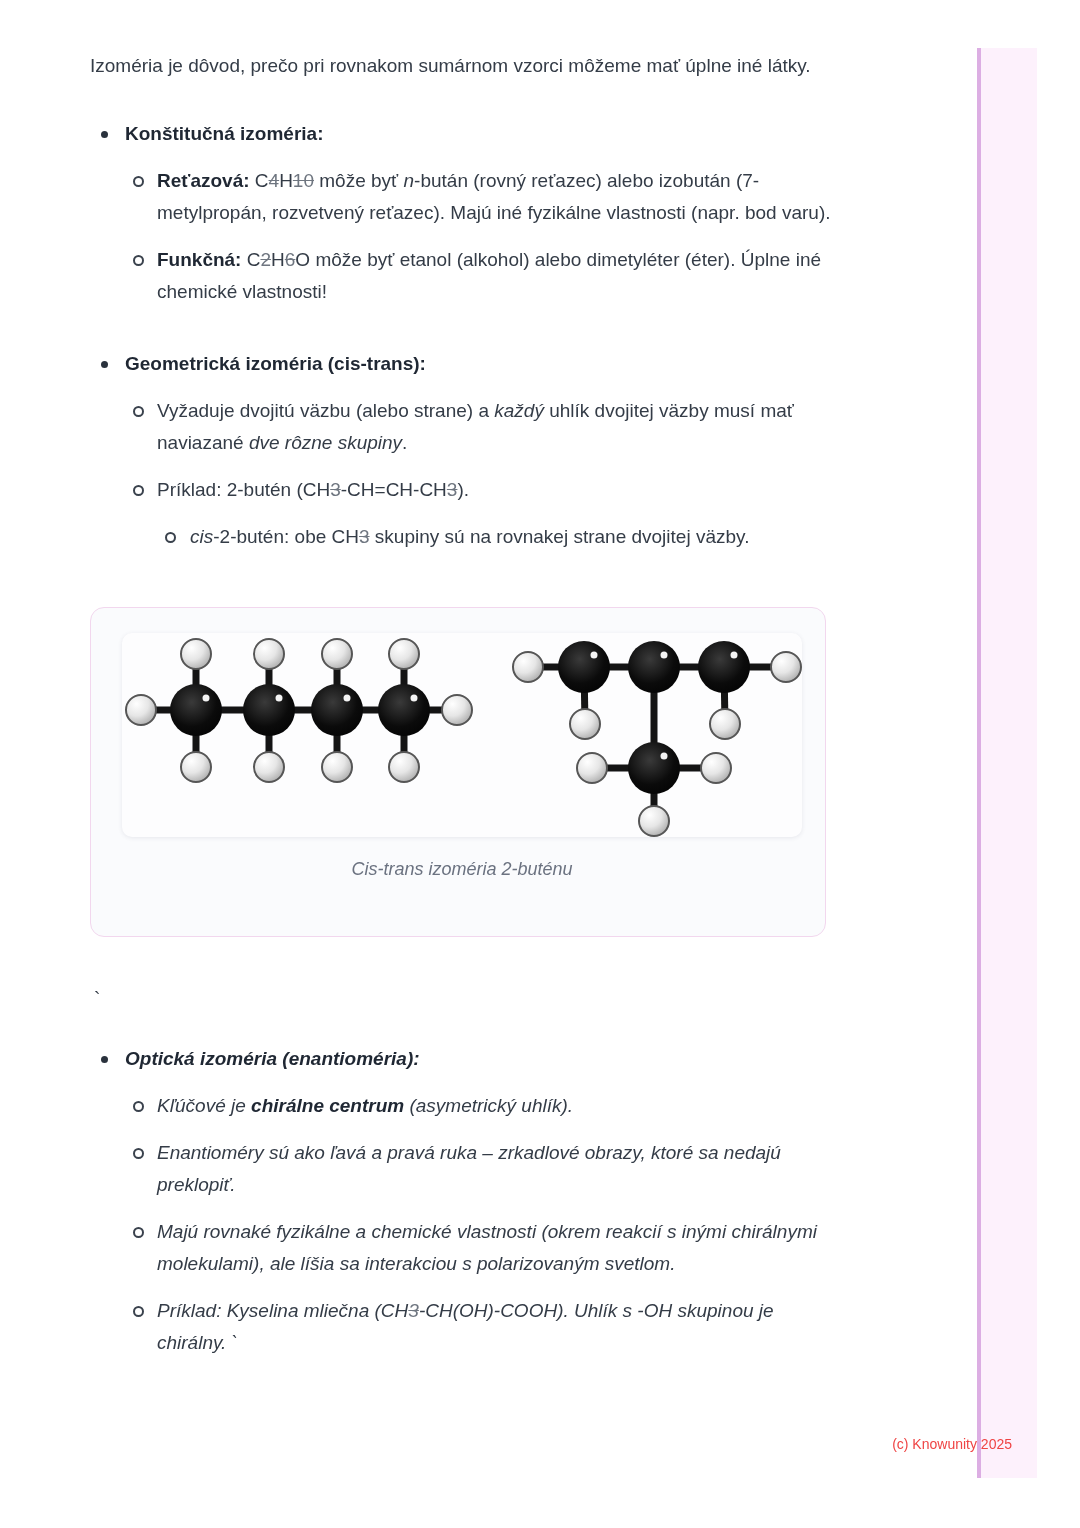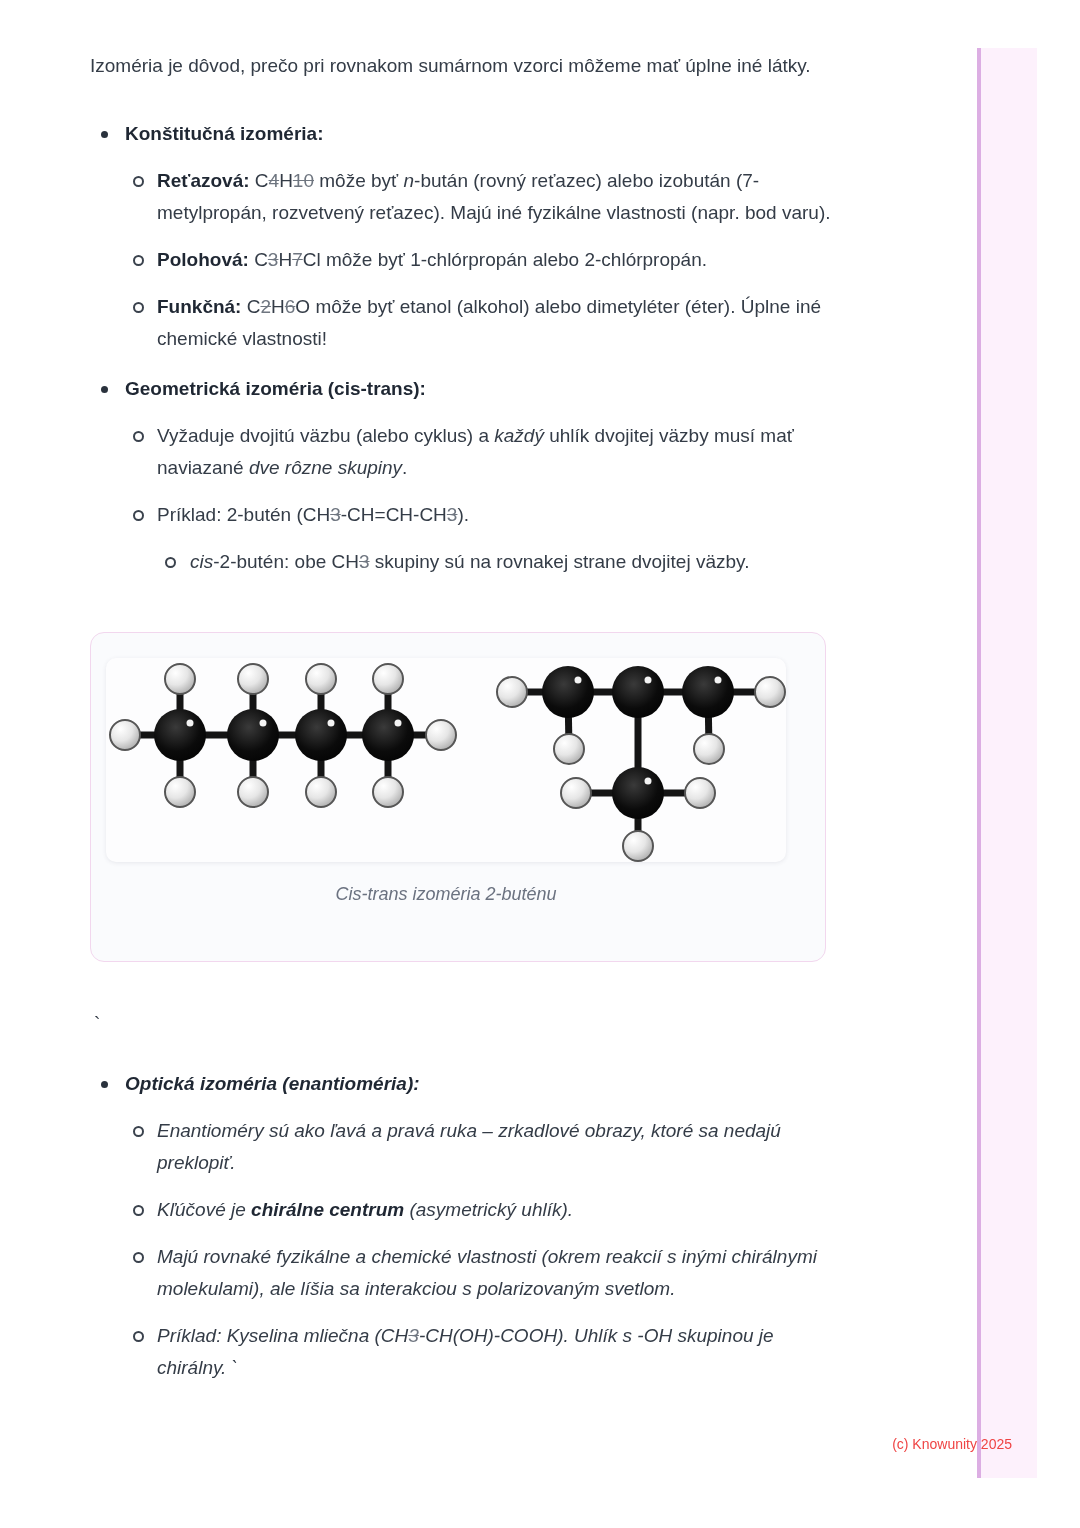--- a/index.html
+++ b/index.html
@@ -4,34 +4,34 @@
 <style>
   html,body{margin:0;padding:0;background:#ffffff;}
   .page{position:relative;width:1080px;height:1528px;background:#ffffff;overflow:hidden;
         font-family:"Liberation Sans",sans-serif;}
   .accent-strip{position:absolute;left:977px;top:48px;width:56px;height:1430px;
         background:#fdf1fc;border-left:4px solid #dcaee3;z-index:1;}
   .doc{position:absolute;left:90px;top:50px;width:741px;color:#343c47;
         font-size:19px;line-height:32px;z-index:2;}
   .intro{margin:0 0 36px 0;text-align:justify;}
   ul{list-style:none;margin:0;padding:0;}
-  .l1 > li{position:relative;padding-left:35px;margin-top:18px;}
+  .l1 > li{position:relative;padding-left:35px;margin-top:40px;}
   .l1 > li:first-child{margin-top:0;}
   .l1 > li > .marker1{position:absolute;left:11px;top:13px;width:7px;height:7px;
         border-radius:50%;background:#2a323d;}
   .l2 > li{position:relative;padding-left:32px;margin-top:15px;}
   .l2 > li > .marker2, .l3 > li > .marker2{position:absolute;left:8px;top:11px;width:7px;height:7px;
         border-radius:50%;border:2px solid #3a424d;background:transparent;}
   .l3 > li{position:relative;padding-left:33px;margin-top:15px;}
   .b{font-weight:700;color:#1f2733;}
   .i{font-style:italic;}
   .x{text-decoration:line-through;color:#6f7680;}
   .figure-card{margin:54px 0 0 0;width:736px;height:330px;box-sizing:border-box;
         border:1.5px solid #f2d7ee;border-radius:14px;background:#fafbfd;
-        padding:25px 0 0 15px;}
+        padding:25px 0 0 31px;}
   .img-panel{width:680px;height:204px;background:#fdfdfe;border-radius:10px;
         box-shadow:0 1px 4px rgba(60,60,90,0.10);overflow:hidden;}
   .img-panel svg{display:block;width:680px;height:204px;}
   .figure-caption{margin-top:16px;width:680px;text-align:center;color:#6b7280;
         font-style:italic;font-size:18px;}
   .stray{margin:46px 0 0 4px;color:#343c47;}
   .watermark{position:absolute;top:1436px;right:68px;font-size:14px;color:#ef4444;z-index:3;}
 </style>
 </head>
 <body>
@@ -48,36 +48,32 @@
       <li>
         <span class="marker1"></span>
         <div><span class="b">Konštitučná izoméria:</span></div>
         <ul class="l2">
           <li>
             <span class="marker2"></span>
             <div><span class="b">Reťazová: </span><span>C</span><span class="x">4</span><span>H</span><span class="x">10</span><span> môže byť </span><span class="i">n</span><span>-bután (rovný reťazec) alebo izobután (7-metylpropán, rozvetvený reťazec). Majú iné fyzikálne vlastnosti (napr. bod varu).</span></div>
           </li>
           <li>
             <span class="marker2"></span>
-            <div><span class="b">Polohová: </span><span>C</span><span class="x">3</span><span>H</span><span class="x">7</span><span>Cl môže byť 1-chlórpropán alebo 2-chlórpropán.</span></div>
-          </li>
-          <li>
-            <span class="marker2"></span>
             <div><span class="b">Funkčná: </span><span>C</span><span class="x">2</span><span>H</span><span class="x">6</span><span>O môže byť etanol (alkohol) alebo dimetyléter (éter). Úplne iné chemické vlastnosti!</span></div>
           </li>
         </ul>
       </li>
 
       <li>
         <span class="marker1"></span>
         <div><span class="b">Geometrická izoméria (cis-trans):</span></div>
         <ul class="l2">
           <li>
             <span class="marker2"></span>
-            <div><span>Vyžaduje dvojitú väzbu (alebo cyklus) a </span><span class="i">každý</span><span> uhlík dvojitej väzby musí mať naviazané </span><span class="i">dve rôzne skupiny</span><span>.</span></div>
+            <div><span>Vyžaduje dvojitú väzbu (alebo strane) a </span><span class="i">každý</span><span> uhlík dvojitej väzby musí mať naviazané </span><span class="i">dve rôzne skupiny</span><span>.</span></div>
           </li>
           <li>
             <span class="marker2"></span>
             <div><span>Príklad: 2-butén (CH</span><span class="x">3</span><span>-CH=CH-CH</span><span class="x">3</span><span>).</span></div>
             <ul class="l3">
               <li>
                 <span class="marker2"></span>
                 <div><span class="i">cis</span><span>-2-butén: obe CH</span><span class="x">3</span><span> skupiny sú na rovnakej strane dvojitej väzby.</span></div>
               </li>
             </ul>
@@ -164,25 +160,25 @@
 
     <p class="stray">`</p>
 
     <ul class="l1" style="margin-top:28px;font-style:italic;">
       <li>
         <span class="marker1"></span>
         <div><span class="b">Optická izoméria (enantioméria):</span></div>
         <ul class="l2">
           <li>
             <span class="marker2"></span>
-            <div><span>Enantioméry sú ako ľavá a pravá ruka – zrkadlové obrazy, ktoré sa nedajú preklopiť.</span></div>
+            <div><span>Kľúčové je </span><span class="b">chirálne centrum</span><span> (asymetrický uhlík).</span></div>
           </li>
           <li>
             <span class="marker2"></span>
-            <div><span>Kľúčové je </span><span class="b">chirálne centrum</span><span> (asymetrický uhlík).</span></div>
+            <div><span>Enantioméry sú ako ľavá a pravá ruka – zrkadlové obrazy, ktoré sa nedajú preklopiť.</span></div>
           </li>
           <li>
             <span class="marker2"></span>
             <div><span>Majú rovnaké fyzikálne a chemické vlastnosti (okrem reakcií s inými chirálnymi molekulami), ale líšia sa interakciou s polarizovaným svetlom.</span></div>
           </li>
           <li>
             <span class="marker2"></span>
             <div><span>Príklad: Kyselina mliečna (CH</span><span class="x">3</span><span>-CH(OH)-COOH). Uhlík s -OH skupinou je chirálny. `</span></div>
           </li>
         </ul>

